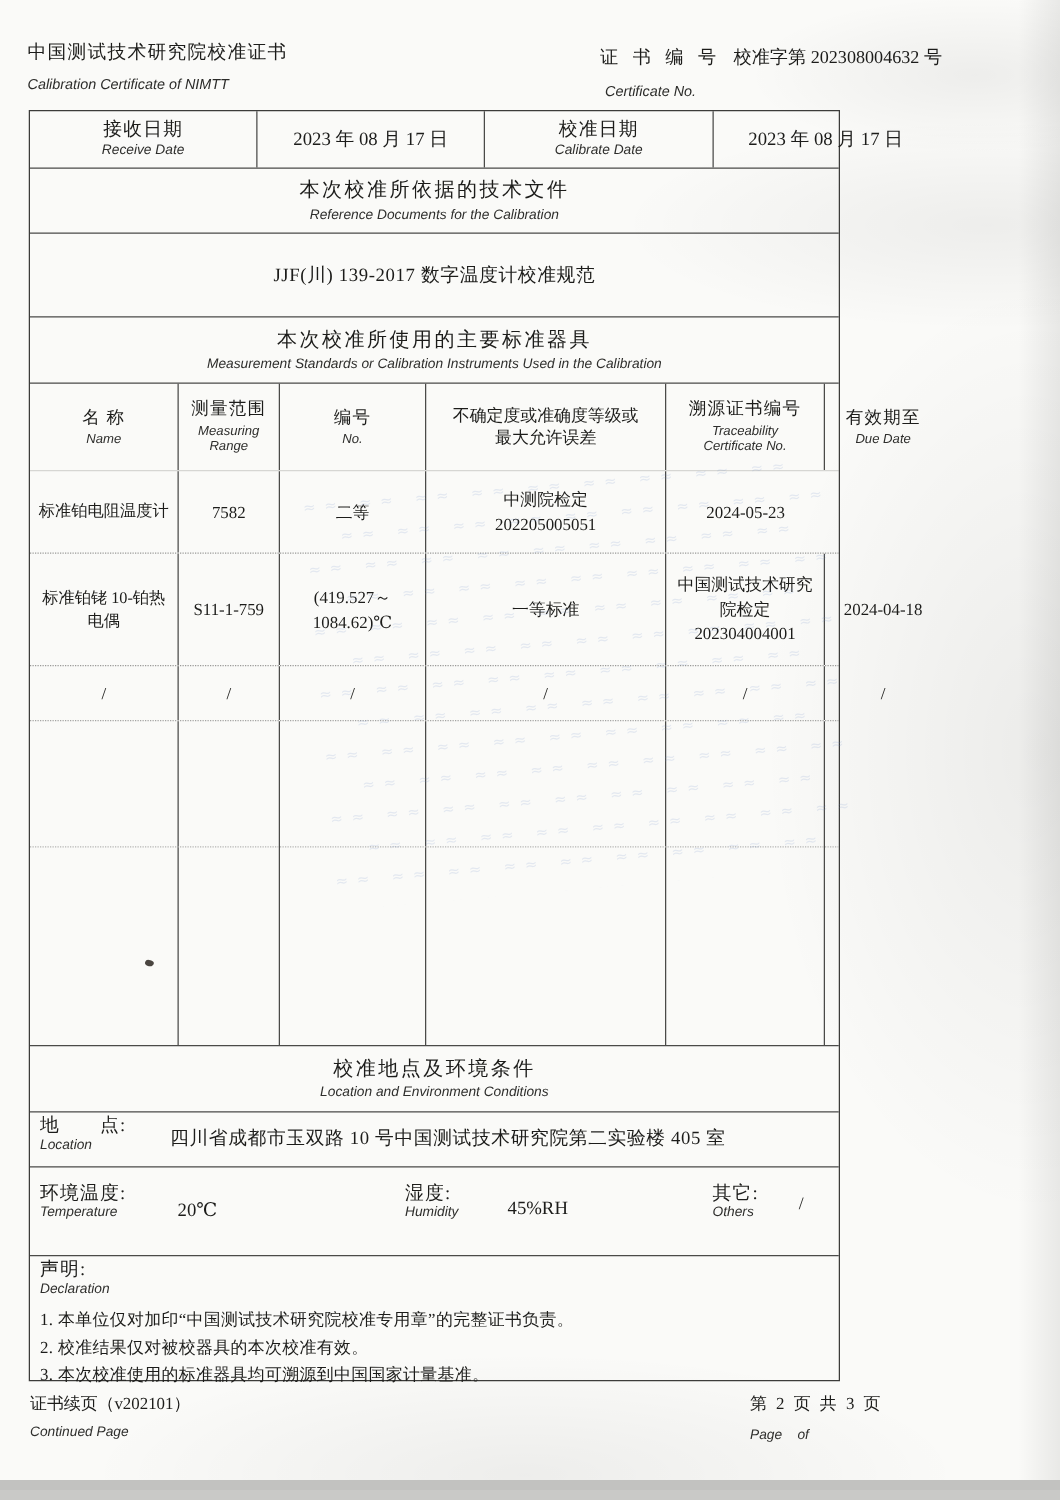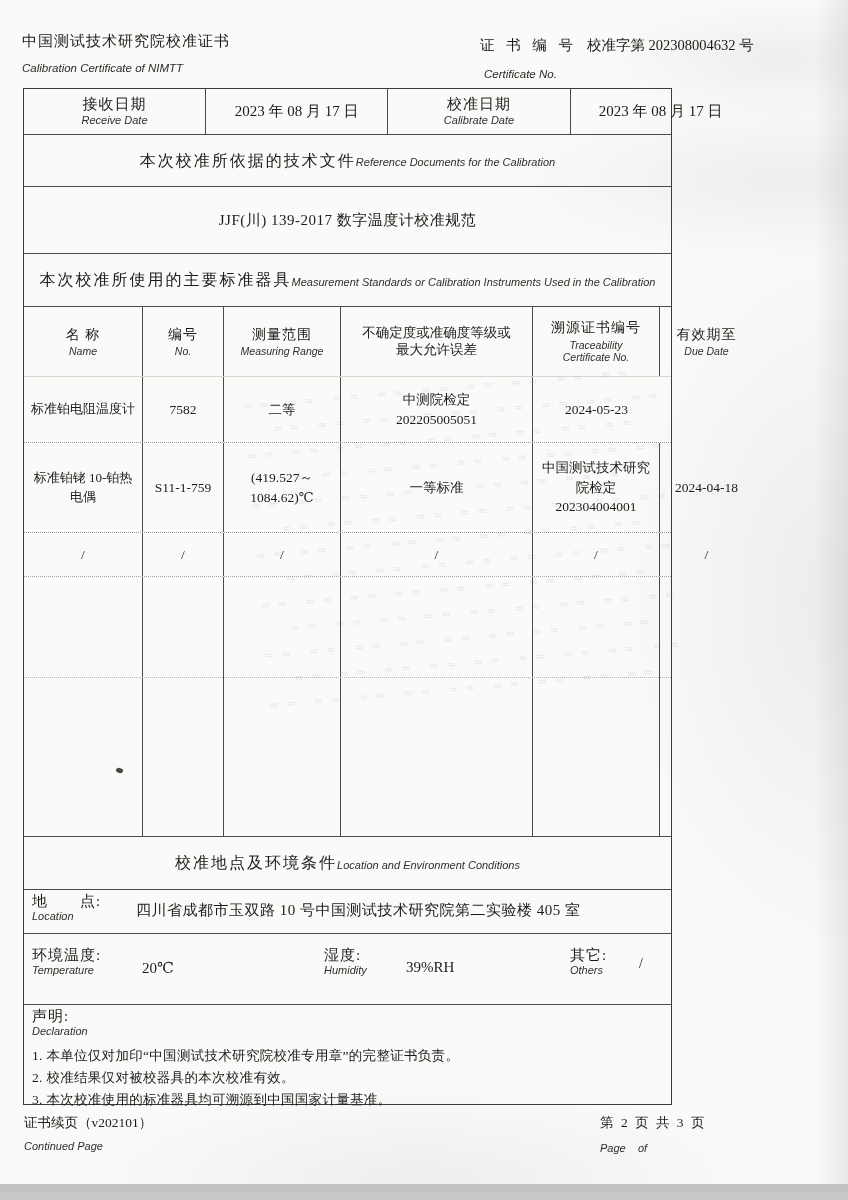--- a/index.html
+++ b/index.html
@@ -31,21 +31,21 @@
 
   
   .dates{display:grid;grid-template-columns:182px 182px 183px 179px;height:45px;}
   .dates > div{border-right:1px solid #4a4a48;box-sizing:border-box;display:flex;flex-direction:column;align-items:center;justify-content:center;}
   .dates > div:last-child{border-right:none;}
   .lbl-zh{font-size:15px;letter-spacing:1px;line-height:1.15;}
   .lbl-en{font-size:11px;color:#2e2e2c;line-height:1.2;}
   .date-val{font-size:15px;text-align:right;}
 
   
-  .sec-title{display:flex;flex-direction:row;align-items:center;justify-content:center;}
+  .sec-title{display:flex;flex-direction:column;align-items:center;justify-content:center;}
   .sec-title .t-zh{font-size:16px;letter-spacing:2px;line-height:1.2;}
   .sec-title .t-en{font-size:11px;color:#2e2e2c;margin-top:3px;}
   .ref-title{height:52px;}
   .ref-content{height:67px;display:flex;align-items:center;justify-content:center;font-size:15px;letter-spacing:0.5px;}
   .std-title{height:53px;}
 
   
   .std-grid{display:grid;grid-template-columns:119px 81px 117px 192px 127px 93px;}
   .std-grid > div{border-right:1px solid #4a4a48;box-sizing:border-box;display:flex;flex-direction:column;align-items:center;justify-content:center;text-align:center;white-space:pre-line;}
   .std-grid > div:last-child{border-right:none;}
@@ -132,26 +132,26 @@
       <span class="t-zh zh">本次校准所使用的主要标准器具</span>
       <span class="t-en en">Measurement Standards or Calibration Instruments Used in the Calibration</span>
     </div>
 
     <div class="sec std-grid std-head">
       <div>
         <span class="h-zh zh">名    称</span>
         <span class="h-en en">Name</span>
       </div>
       <div>
+        <span class="h-zh zh">测量范围</span>
+        <span class="h-en en">Measuring Range</span>
+      </div>
+      <div>
         <span class="h-zh zh">编号</span>
         <span class="h-en en">No.</span>
-      </div>
-      <div>
-        <span class="h-zh zh">测量范围</span>
-        <span class="h-en en">Measuring Range</span>
       </div>
       <div>
         <span class="h-zh zh small">不确定度或准确度等级或
 最大允许误差</span>
       </div>
       <div>
         <span class="h-zh zh">溯源证书编号</span>
         <span class="h-en en">Traceability
 Certificate No.</span>
       </div>
@@ -217,21 +217,21 @@
     <div class="sec env-row">
       <div class="stack env-t-label">
         <span class="lbl-zh zh">环境温度:</span>
         <span class="lbl-en en">Temperature</span>
       </div>
       <span class="env-t-value zh">20℃</span>
       <div class="stack env-h-label">
         <span class="lbl-zh zh">湿度:</span>
         <span class="lbl-en en">Humidity</span>
       </div>
-      <span class="env-h-value zh">39%RH</span>
+      <span class="env-h-value zh">45%RH</span>
       <div class="stack env-o-label">
         <span class="lbl-zh zh">其它:</span>
         <span class="lbl-en en">Others</span>
       </div>
       <span class="env-o-value zh">/</span>
     </div>
 
     <div class="sec decl">
       <div class="stack decl-label">
         <span class="lbl-zh zh">声明:</span>

